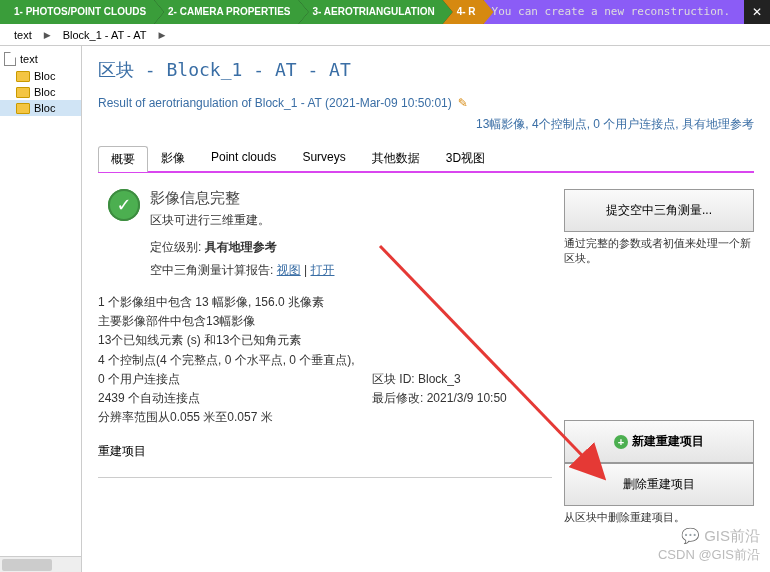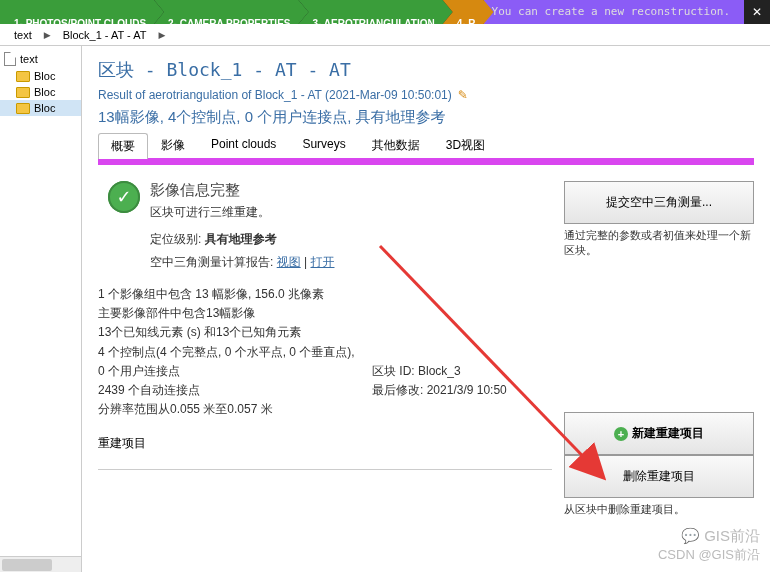--- a/index.html
+++ b/index.html
@@ -1,19 +1,19 @@
 <!DOCTYPE html>
 <html><head>
 <meta charset="utf-8">
 <style>
 * { box-sizing: border-box; margin: 0; padding: 0; font-family: "Microsoft YaHei", Arial, sans-serif; }
 body { width: 770px; height: 572px; background: #fff; font-size: 12px; position: relative; overflow: hidden; }
 
 .top-steps { height: 24px; background: #222; display: flex; align-items: center; position: relative; }
-.step { height: 24px; line-height: 24px; padding: 12px 18px 0 14px; color: #fff; font-size: 10px; font-weight: bold; position: relative; margin-right: -10px; clip-path: polygon(0 0, calc(100% - 10px) 0, 100% 50%, calc(100% - 10px) 100%, 0 100%, 10px 50%); }
+.step { height: 24px; line-height: 24px; padding: 0 18px 0 14px; color: #fff; font-size: 10px; font-weight: bold; position: relative; margin-right: -10px; clip-path: polygon(0 0, calc(100% - 10px) 0, 100% 50%, calc(100% - 10px) 100%, 0 100%, 10px 50%); }
 .step:first-child { clip-path: polygon(0 0, calc(100% - 10px) 0, 100% 50%, calc(100% - 10px) 100%, 0 100%); }
 .step.green { background: #3a9d3a; }
 .step.orange { background: #d68910; }
 .msg-bar { flex: 1; background: #8b5cf6; color: #ddd; font-family: monospace; font-size: 11px; padding: 0 8px; line-height: 24px; }
 .close-x { color: #fff; padding: 0 8px; cursor: pointer; }
 
 .breadcrumb { height: 22px; border-bottom: 1px solid #ccc; display: flex; align-items: center; padding: 0 8px; font-size: 11px; font-family: monospace; }
 .breadcrumb span { margin: 0 6px; }
 .sep { color: #555; font-size: 9px; }
 
@@ -21,26 +21,26 @@
 .tree { width: 82px; background: #fff; border-right: 1px solid #ccc; padding-top: 4px; position: relative; }
 .tree-item { display: flex; align-items: center; padding: 2px 4px; font-size: 11px; white-space: nowrap; overflow: hidden; }
 .folder-ico { width: 14px; height: 11px; background: #f4c542; border-radius: 1px; margin-right: 4px; flex-shrink: 0; border: 1px solid #c99a00; }
 .file-ico { width: 12px; height: 14px; background: #fff; border: 1px solid #888; margin-right: 4px; flex-shrink: 0; position: relative; }
 .file-ico::before { content:''; position:absolute; top:-1px; right:-1px; border:3px solid transparent; border-right-color:#fff; border-top-color:#fff;}
 .tree-item.sel { background: #d0e4f5; }
 .scrollbar-h { position: absolute; bottom: 0; left: 0; right: 0; height: 16px; background: #eee; border-top: 1px solid #ccc; }
 .scrollbar-h::after { content:''; position:absolute; left:2px; top:2px; width:50px; height:12px; background:#ccc; border-radius:2px; }
 
 .content { flex: 1; padding: 12px 16px 0 16px; position: relative; overflow: hidden; }
-.title { color: #3a6ea5; font-size: 18px; font-family: monospace; margin-bottom: 6px; }
+.title { color: #3a6ea5; font-size: 18px; font-family: monospace; margin-bottom: 14px; }
 .subtitle { color: #3a6ea5; font-family: monospace; font-size: 12px; margin-bottom: 6px; }
 .pencil { color: #d68910; margin-left: 6px; }
-.summary { color: #3a6ea5; font-size: 15px; margin-bottom: 5px; }
+.summary { color: #3a6ea5; font-size: 12px; margin-bottom: 12px; text-align: right; }
 
-.tabs { display: flex; border-bottom: 7px solid #d946ef; margin-bottom: 16px; }
+.tabs { display: flex; border-bottom: 2px solid #d946ef; margin-bottom: 16px; }
 .tab { padding: 4px 12px; font-size: 12px; cursor: pointer; border: 1px solid transparent; border-bottom: none; }
 .tab.active { border-color: #bbb; background: #fff; border-radius: 3px 3px 0 0; position: relative; top: 1px; }
 
 .body-flex { display: flex; gap: 12px; }
 .left-col { flex: 1; }
 .right-col { width: 190px; }
 
 .check-row { display: flex; align-items: flex-start; margin-bottom: 10px; margin-left: 10px; }
 .check-circle { width: 32px; height: 32px; border-radius: 50%; background: #4caf50; display: flex; align-items: center; justify-content: center; color: #fff; font-size: 18px; margin-right: 10px; flex-shrink:0; box-shadow: inset 0 0 0 2px #3d8b40; }
 .info-title { font-size: 15px; color: #444; margin-bottom: 4px; }

